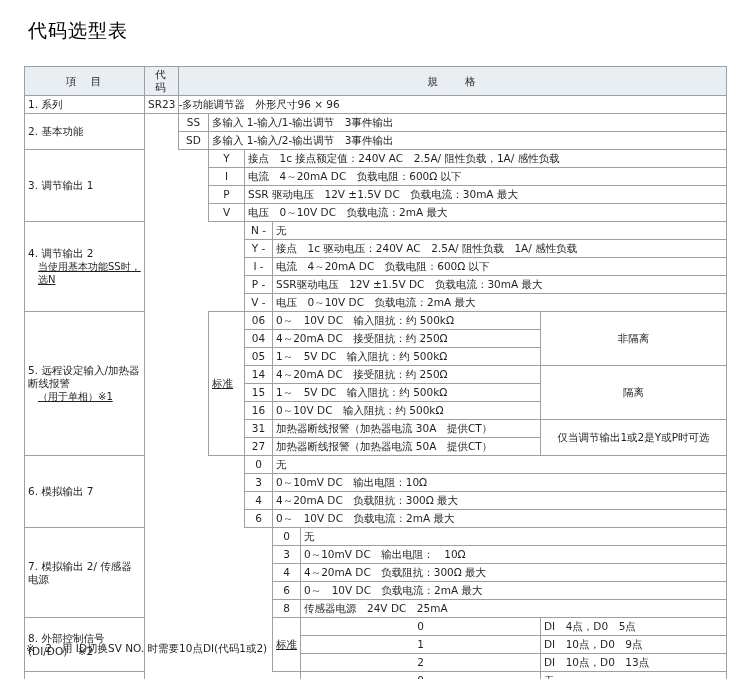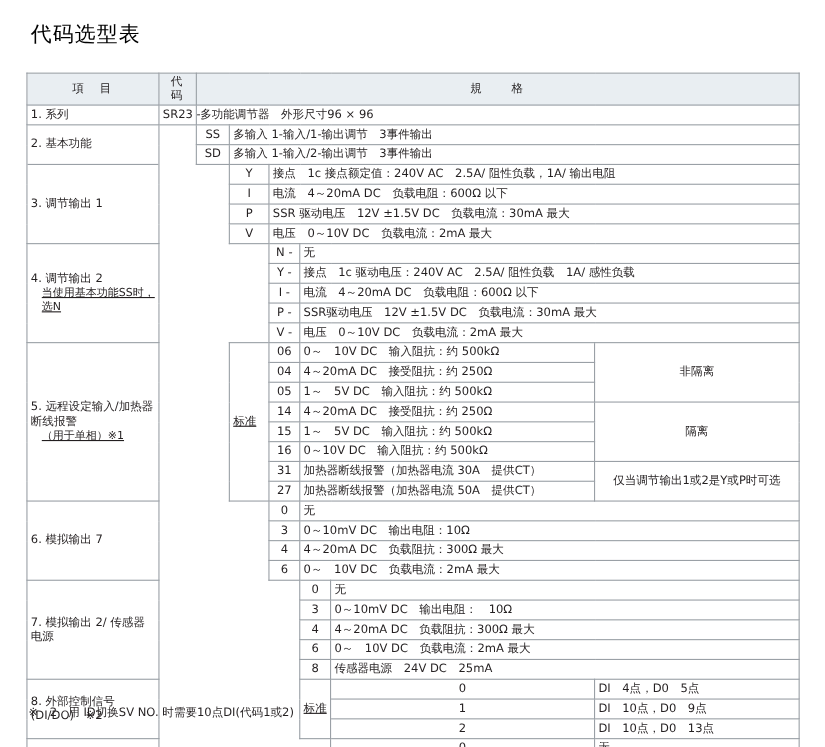--- a/index.html
+++ b/index.html
@@ -125,21 +125,21 @@
   </tr>
 
   <tr>
     <td class="rowlabel" rowspan="4">
       <span>3.</span>
       <span>调节输出 1</span>
     </td>
     <td class="nb" rowspan="4"></td>
     <td class="nb" rowspan="4"></td>
     <td class="codebox">Y</td>
-    <td class="desc" colspan="4">接点　1c 接点额定值：240V AC　2.5A/ 阻性负载，1A/ 输出电阻</td>
+    <td class="desc" colspan="4">接点　1c 接点额定值：240V AC　2.5A/ 阻性负载，1A/ 感性负载</td>
   </tr>
   <tr>
     <td class="codebox">I</td>
     <td class="desc" colspan="4">电流　4～20mA DC　负载电阻：600Ω 以下</td>
   </tr>
   <tr>
     <td class="codebox">P</td>
     <td class="desc" colspan="4">SSR 驱动电压　12V ±1.5V DC　负载电流：30mA 最大</td>
   </tr>
   <tr>

